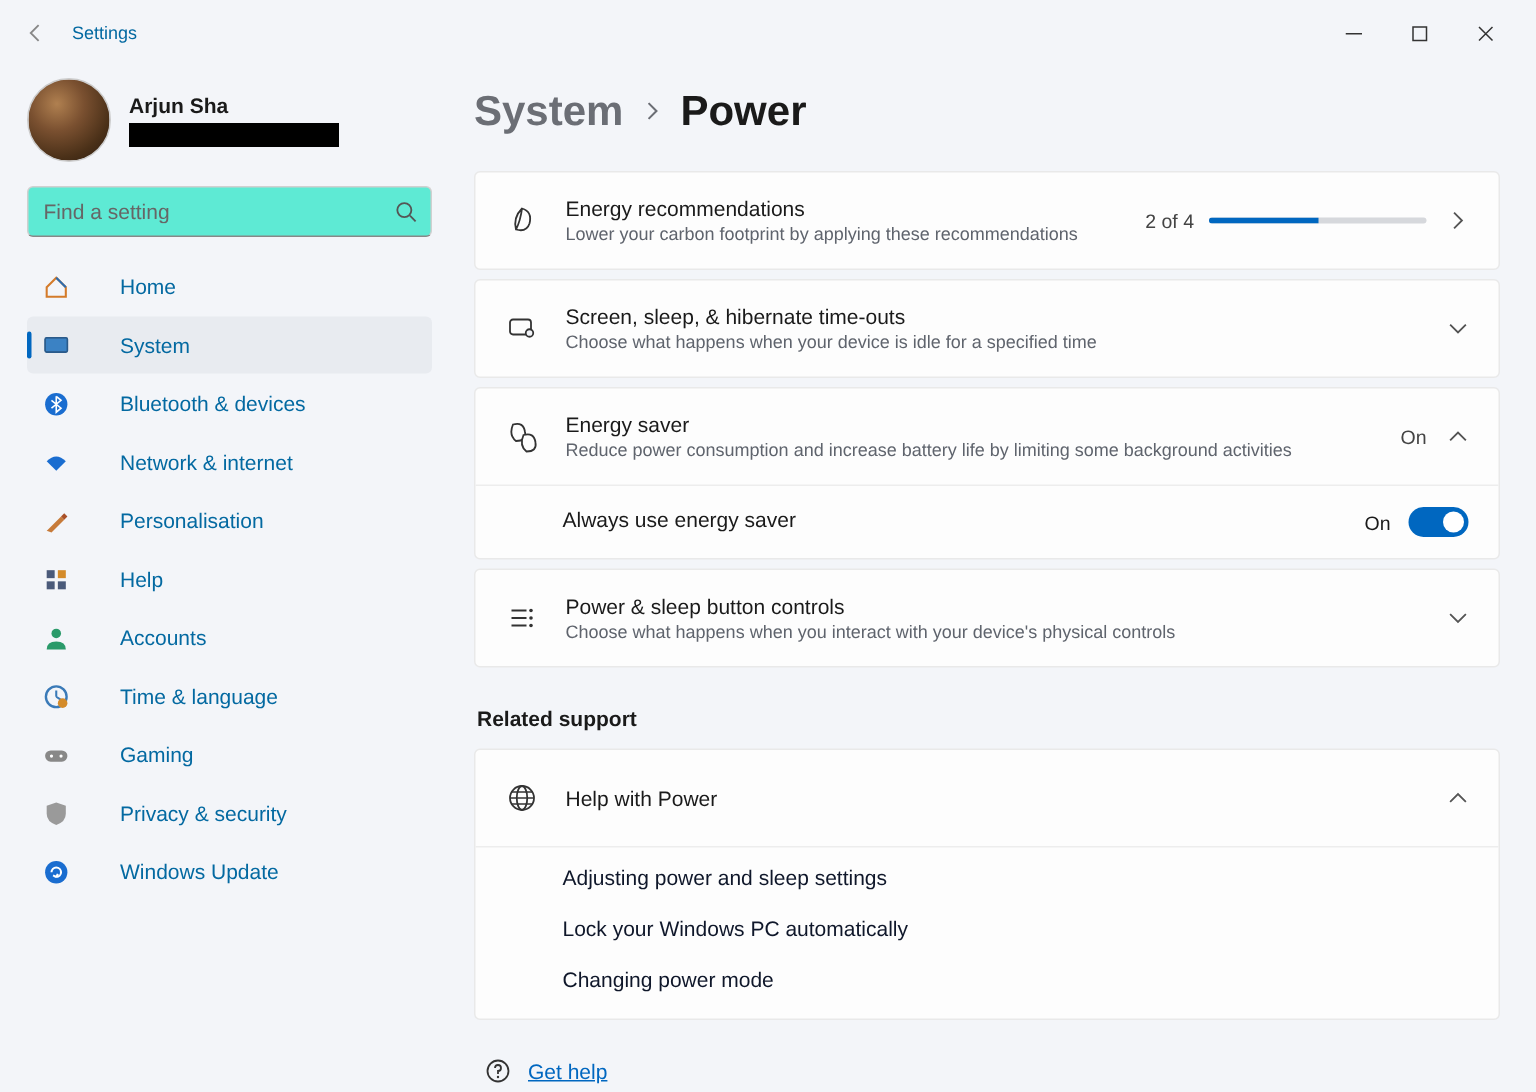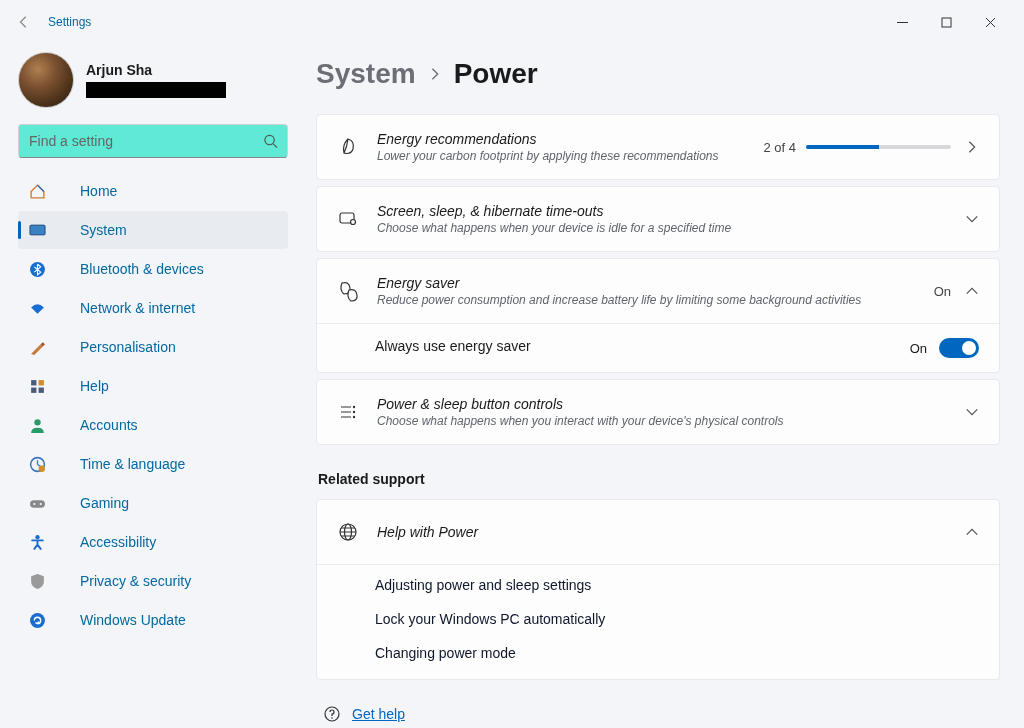--- a/index.html
+++ b/index.html
@@ -65,21 +65,21 @@
   .crumb-current { font-size: 28px; font-weight: 600; color: #1a1a1a; }
   .card {
     background: #fdfdfd; border: 1px solid #e9e9e9; border-radius: 4px;
     margin-bottom: 6px;
   }
   .card-row {
     display:flex; align-items:center; padding: 14px 20px; gap: 18px;
     min-height: 64px;
   }
   .card-ico { width: 22px; height:22px; display:flex; align-items:center; justify-content:center; color:#333; flex-shrink:0; }
-  .card-text { flex:1; display:flex; flex-direction:column; gap:2px;font-style:italic; }
+  .card-text { flex:1; display:flex; flex-direction:column; gap:2px; }
   .card-title { font-size: 14px; color:#1a1a1a; }
   .card-sub { font-size: 12px; color: #5f646d; }
   .card-right { display:flex; align-items:center; gap: 14px; color:#444; flex-shrink:0;}
   .progress-wrap { display:flex; align-items:center; gap:10px; }
   .progress { width: 145px; height: 4px; background:#d6d8dc; border-radius: 2px; overflow:hidden; }
   .progress-fill { height:100%; background:#0067c0; }
   .chev { color:#555; }
   .subrow {
     display:flex; justify-content:space-between;
     padding: 14px 20px 14px 58px; border-top:1px solid #ededed;
@@ -224,29 +224,20 @@
       </div>
       <div class="nav-item">
         <span class="ico">
             <svg width="17" height="17" viewBox="0 0 16 16">
               <rect x="1" y="5" width="14" height="7" rx="3.5" fill="#888"></rect>
               <circle cx="5" cy="8.5" r="1" fill="#fff"></circle>
               <circle cx="11" cy="8.5" r="1" fill="#fff"></circle>
             </svg>
           </span>
         <span>Gaming</span>
-      </div>
-      <div class="nav-item">
-        <span class="ico">
-            <svg width="17" height="17" viewBox="0 0 16 16">
-              <circle cx="8" cy="3" r="2" fill="#1a6dd0"></circle>
-              <path d="M3 6 L13 6 M8 6 V10 L5 14 M8 10 L11 14" stroke="#1a6dd0" stroke-width="1.8" fill="none" stroke-linecap="round"></path>
-            </svg>
-          </span>
-        <span>Accessibility</span>
       </div>
       <div class="nav-item">
         <span class="ico">
             <svg width="17" height="17" viewBox="0 0 16 16">
               <path d="M8 1 L14 3 V8 Q14 13 8 15 Q2 13 2 8 V3 Z" fill="#9a9a9a"></path>
             </svg>
           </span>
         <span>Privacy &amp; security</span>
       </div>
       <div class="nav-item">

